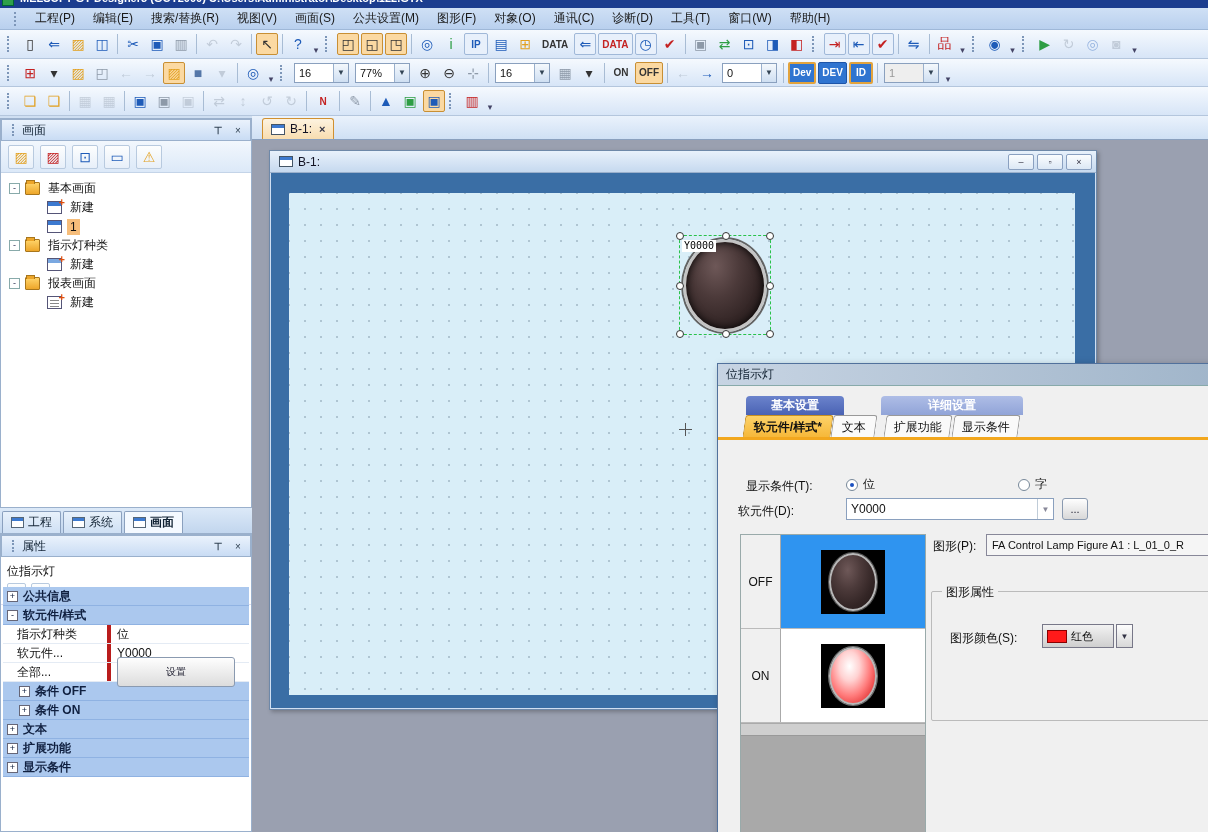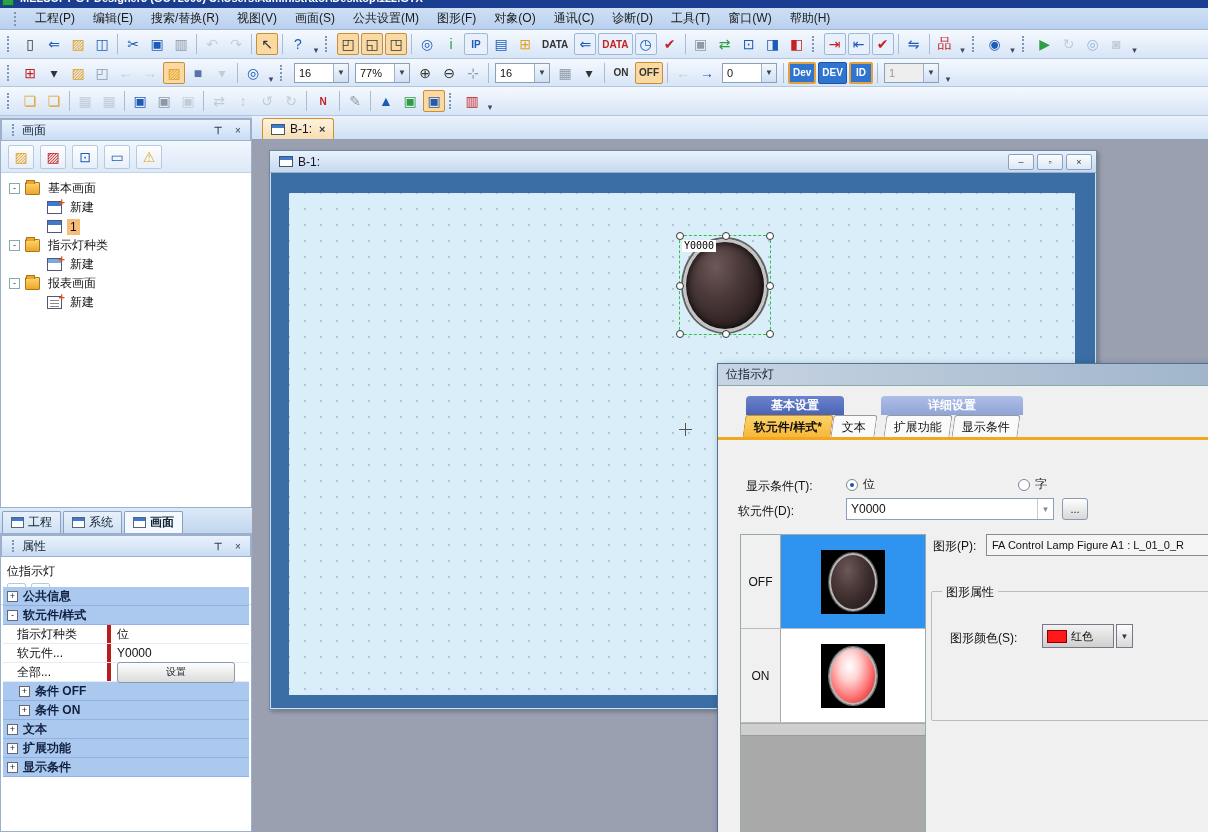--- a/index.html
+++ b/index.html
@@ -90,21 +90,21 @@
   .pp-icons { display:flex; padding:1px 0 4px 5px; border-bottom:1px solid #dde; }
   .pp-icons .tbtn { width:19px; height:17px; border:1px solid #b8cadf; background:linear-gradient(#fdfefe,#e7eff9); font-size:11px; margin-right:4px; }
   .prop-grid { position:absolute; left:2px; right:2px; top:52px; bottom:2px; overflow:hidden; background:#fff; }
   .grow { display:flex; align-items:center; height:19px; font-size:12px; border-bottom:1px solid #e4ebf4; }
   .grow.cat, .grow.subcat { background:#abc8ee; font-weight:bold; color:#102040; border-bottom:1px solid #8fb2e2; }
   .grow .gexp { width:11px; height:11px; border:1px solid #667; background:#fff; font-size:9px; line-height:9px; text-align:center;
     font-weight:normal; margin:0 5px 0 4px; flex:none; }
   .grow.subcat .gexp { margin-left:16px; }
   .grow .plabel { width:108px; padding-left:14px; color:#111; border-right:4px solid #b91c1c; align-self:stretch; display:flex; align-items:center; }
   .grow .pvalue { flex:1; padding-left:6px; color:#111; }
-  .pbtn { margin-left:6px; width:118px; height:21px; font-size:10px; color:#223;
+  .pbtn { margin-left:6px; width:118px; height:30px; font-size:10px; color:#223;
     background:linear-gradient(#fefefe,#dcdcdc); border:1px solid #8a9ab0; border-radius:3px; }
 
   
   .mdi { position:absolute; left:252px; top:116px; width:956px; height:716px; background:#9aa0b0; }
   .doc-tabbar { position:absolute; left:0; top:0; width:956px; height:24px; background:linear-gradient(#eaf2fc,#cfe0f4); border-bottom:1px solid #8aa0be; }
   .doc-tab { position:absolute; left:10px; bottom:0; height:21px; display:flex; align-items:center; padding:0 8px;
     background:linear-gradient(#fdf3e0,#f8ddb0); border:1px solid #d09030; border-bottom:none; border-radius:3px 3px 0 0; font-size:12px; color:#112; }
   .doc-tab .dticon { width:14px; height:11px; background:#fff; border:1px solid #456; margin-right:5px; position:relative; }
   .doc-tab .dticon::before { content:""; position:absolute; left:0; top:0; right:0; height:3px; background:#3d7ad0; }
   .doc-tab .dtclose { margin-left:7px; font-size:11px; color:#334; font-weight:bold; }

